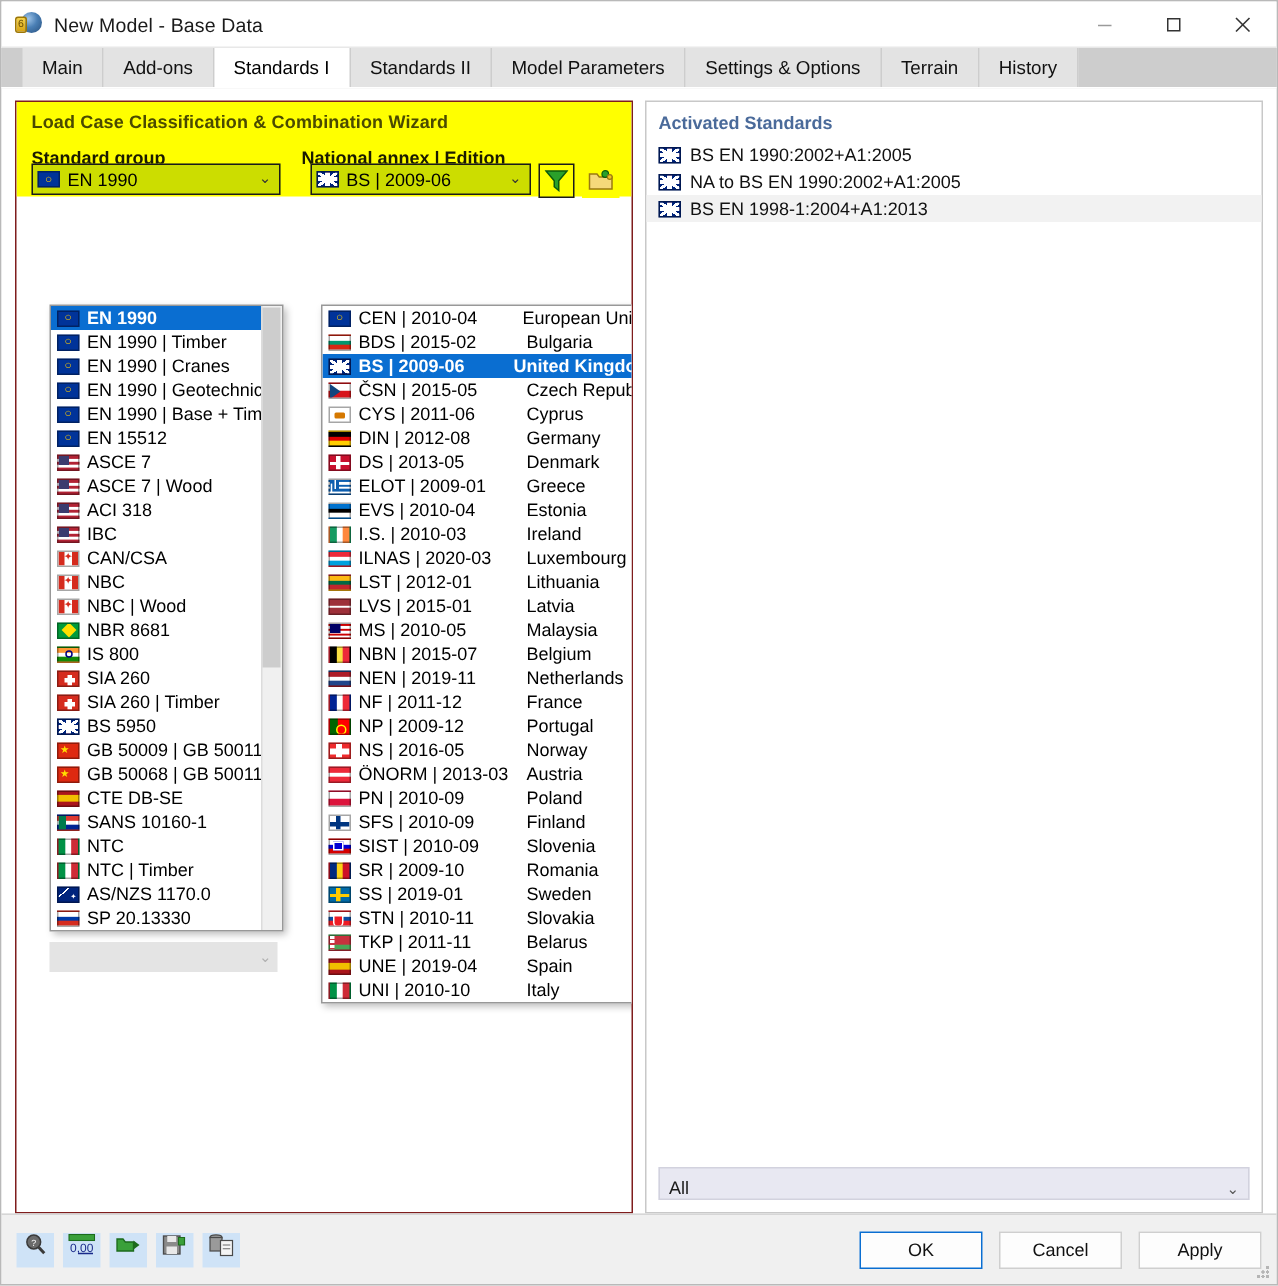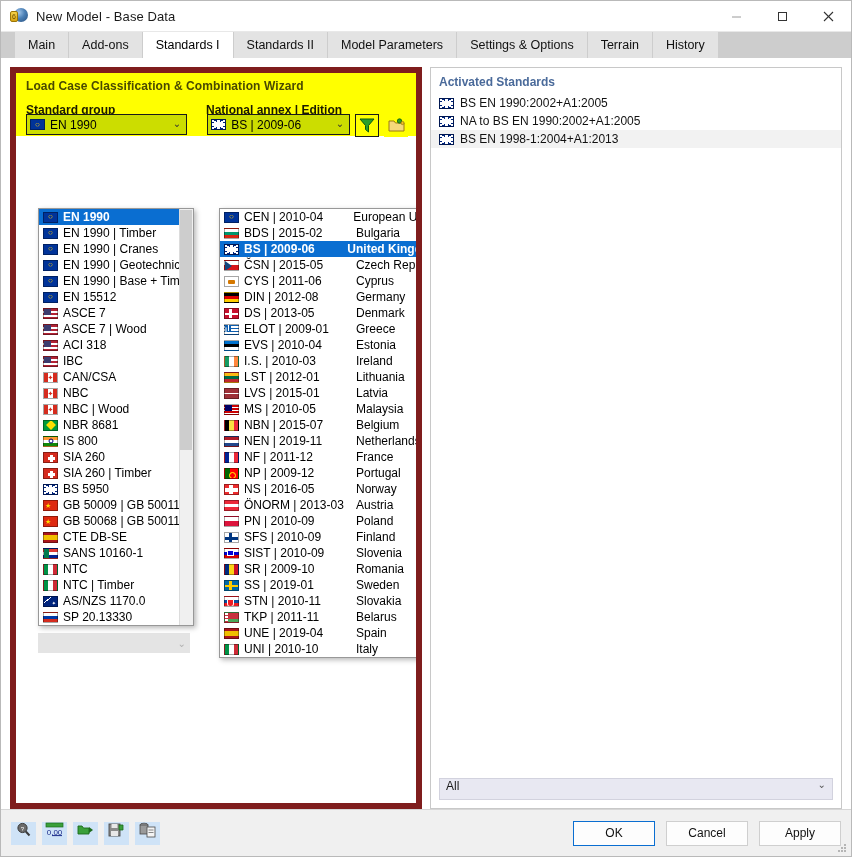--- a/index.html
+++ b/index.html
@@ -83,21 +83,21 @@
     background: #ffffff;
     padding: 8px 9px 0 9px;
     display:flex; flex-direction:column;
     min-height: 0;
   }
   .content-row { display:flex; gap:8px; flex:1 1 auto; min-height:0; }
 
   
   .left-pane {
     width: 412px; flex: 0 0 412px;
-    border: 6px solid #7f1d1d;
+    border: 1px solid #7f1d1d;
     background: #ffffff;
     position: relative;
     overflow: hidden;
   }
   .yellow-band {
     background: #ffff00;
     height: 63px;
     padding: 6px 10px 0 10px;
     position: relative;
   }
@@ -294,21 +294,21 @@
   .act-list { list-style:none; margin:0; padding:0; flex:1 1 auto; }
   .act-item {
     height: 18px; display:flex; align-items:center;
     padding-left: 8px; font-size: 12px; color:#111;
   }
   .act-item.alt { background:#f2f2f2; }
   .act-item .flag { margin-right:6px; }
   .right-bottom { padding: 6px 8px 8px 8px; }
   .all-combo {
     height: 22px; background:#e8e8f2; border:1px solid #d2d2de;
-    display:flex; align-items:flex-start; padding: 0 6px;
+    display:flex; align-items:flex-end; padding: 0 6px;
     font-size:12px; color:#1a1a1a;margin-top:47px;
   }
   .all-combo .caret { margin-left:auto; color:#555; font-size:10px; }
 
   
   .footer {
     flex: 0 0 47px; height:47px;
     background: #f0f0f0;
     border-top: 1px solid #d6d6d6;
     display:flex; align-items:center;
@@ -577,20 +577,25 @@
                 <span class="flag f-ee"></span>
                 <span class="code">EVS | 2010-04</span>
                 <span class="country">Estonia</span>
               </li>
               <li class="dd-item">
                 <span class="flag f-ie"></span>
                 <span class="code">I.S. | 2010-03</span>
                 <span class="country">Ireland</span>
               </li>
               <li class="dd-item">
+                <span class="flag f-lu"></span>
+                <span class="code">ILNAS | 2020-03</span>
+                <span class="country">Luxembourg</span>
+              </li>
+              <li class="dd-item">
                 <span class="flag f-lt"></span>
                 <span class="code">LST | 2012-01</span>
                 <span class="country">Lithuania</span>
               </li>
               <li class="dd-item">
                 <span class="flag f-lv"></span>
                 <span class="code">LVS | 2015-01</span>
                 <span class="country">Latvia</span>
               </li>
               <li class="dd-item">

